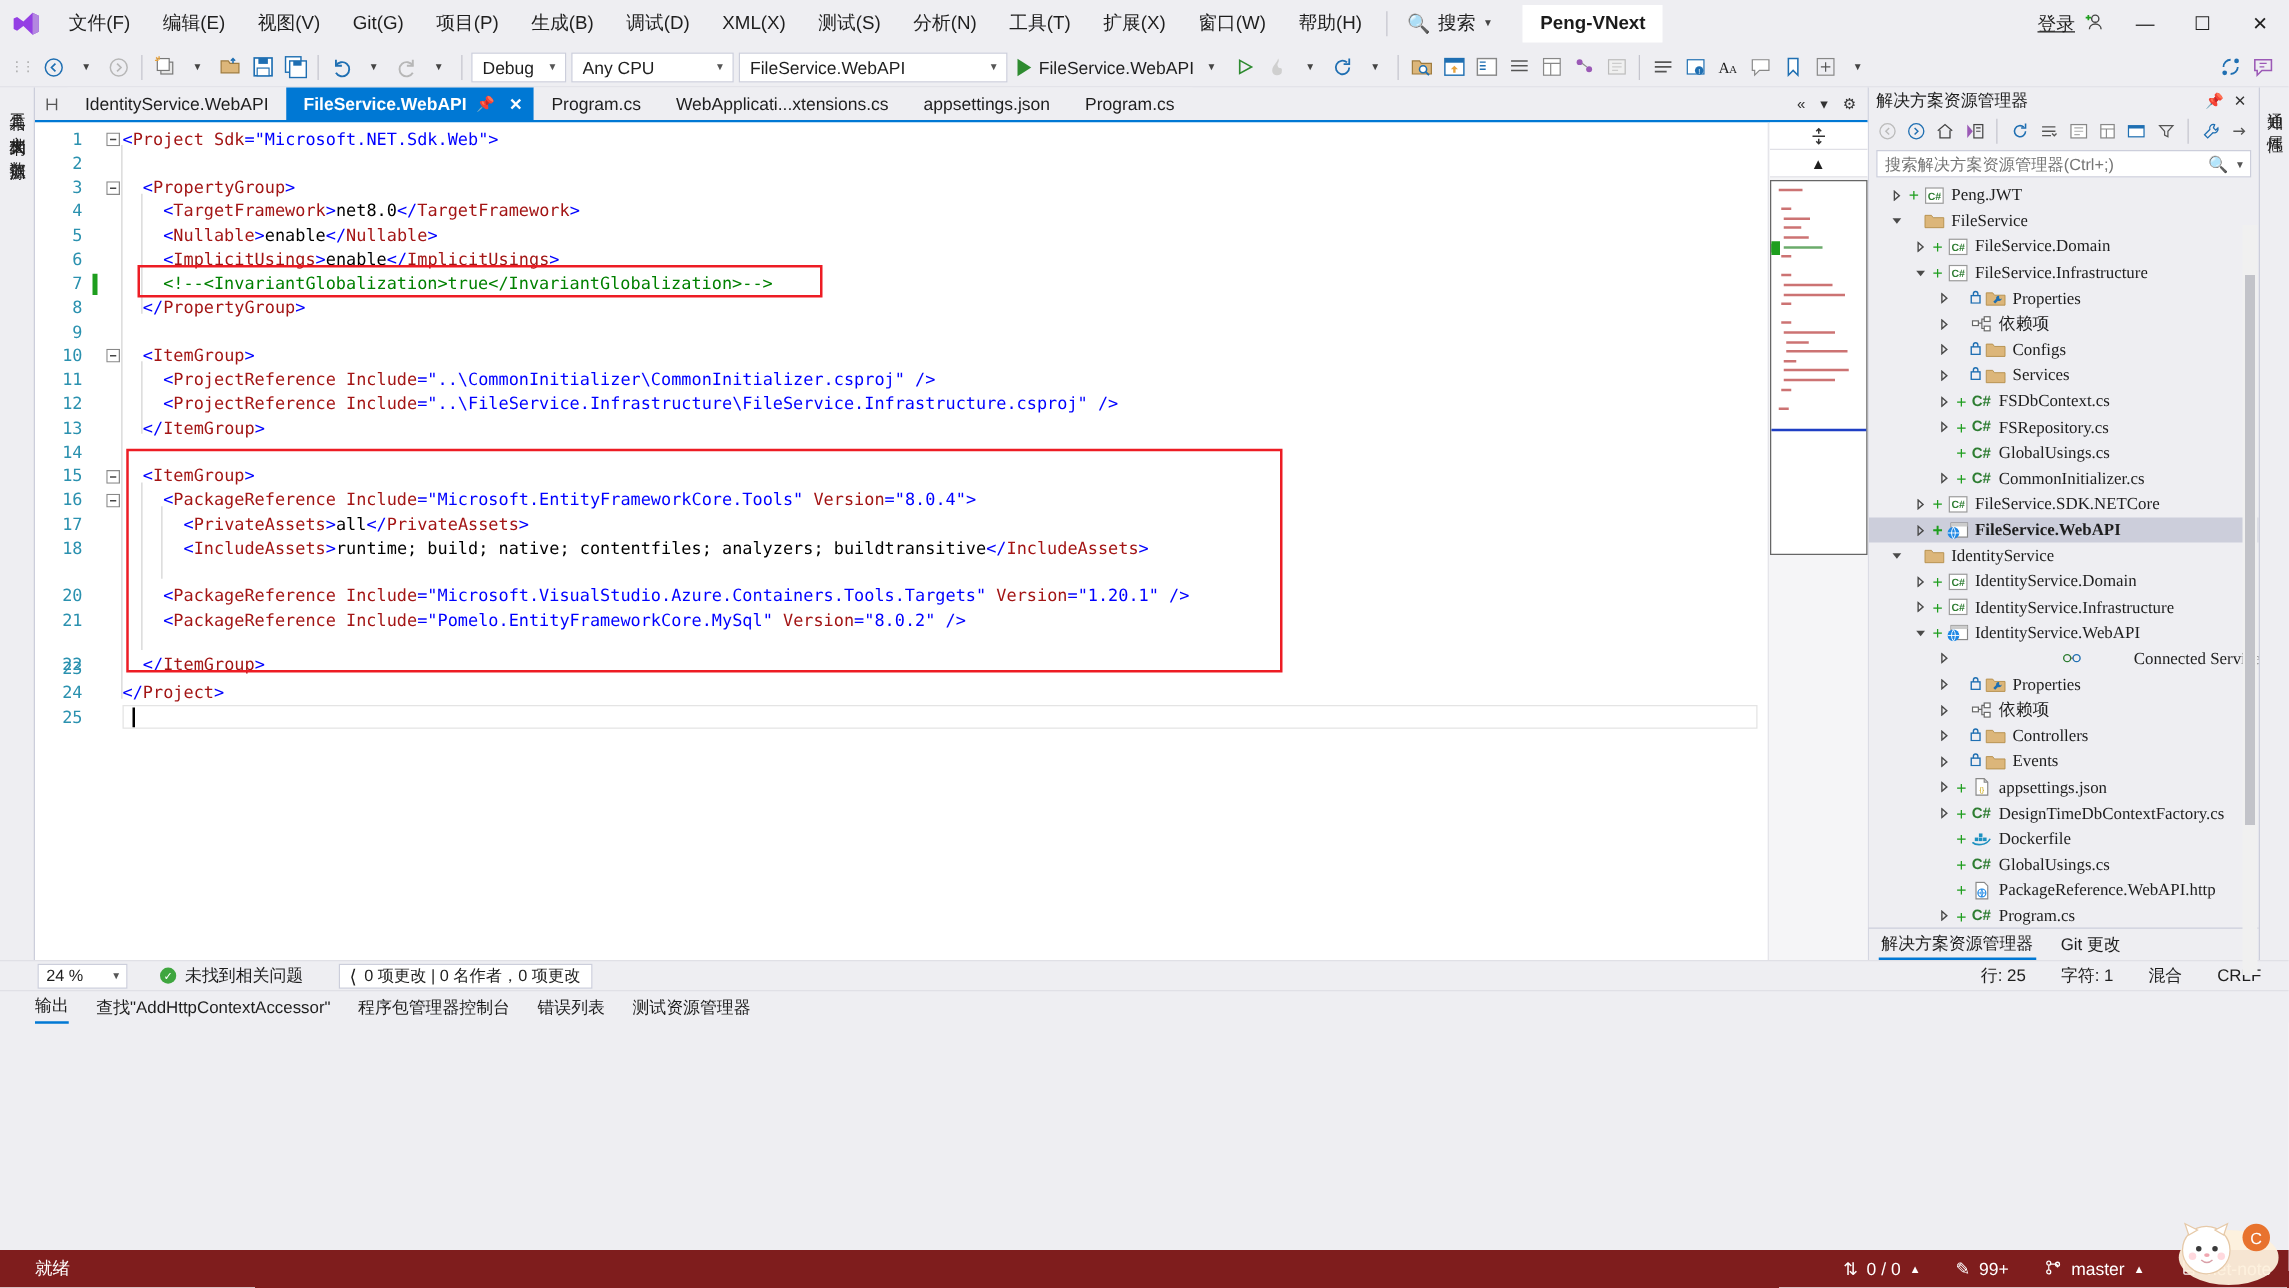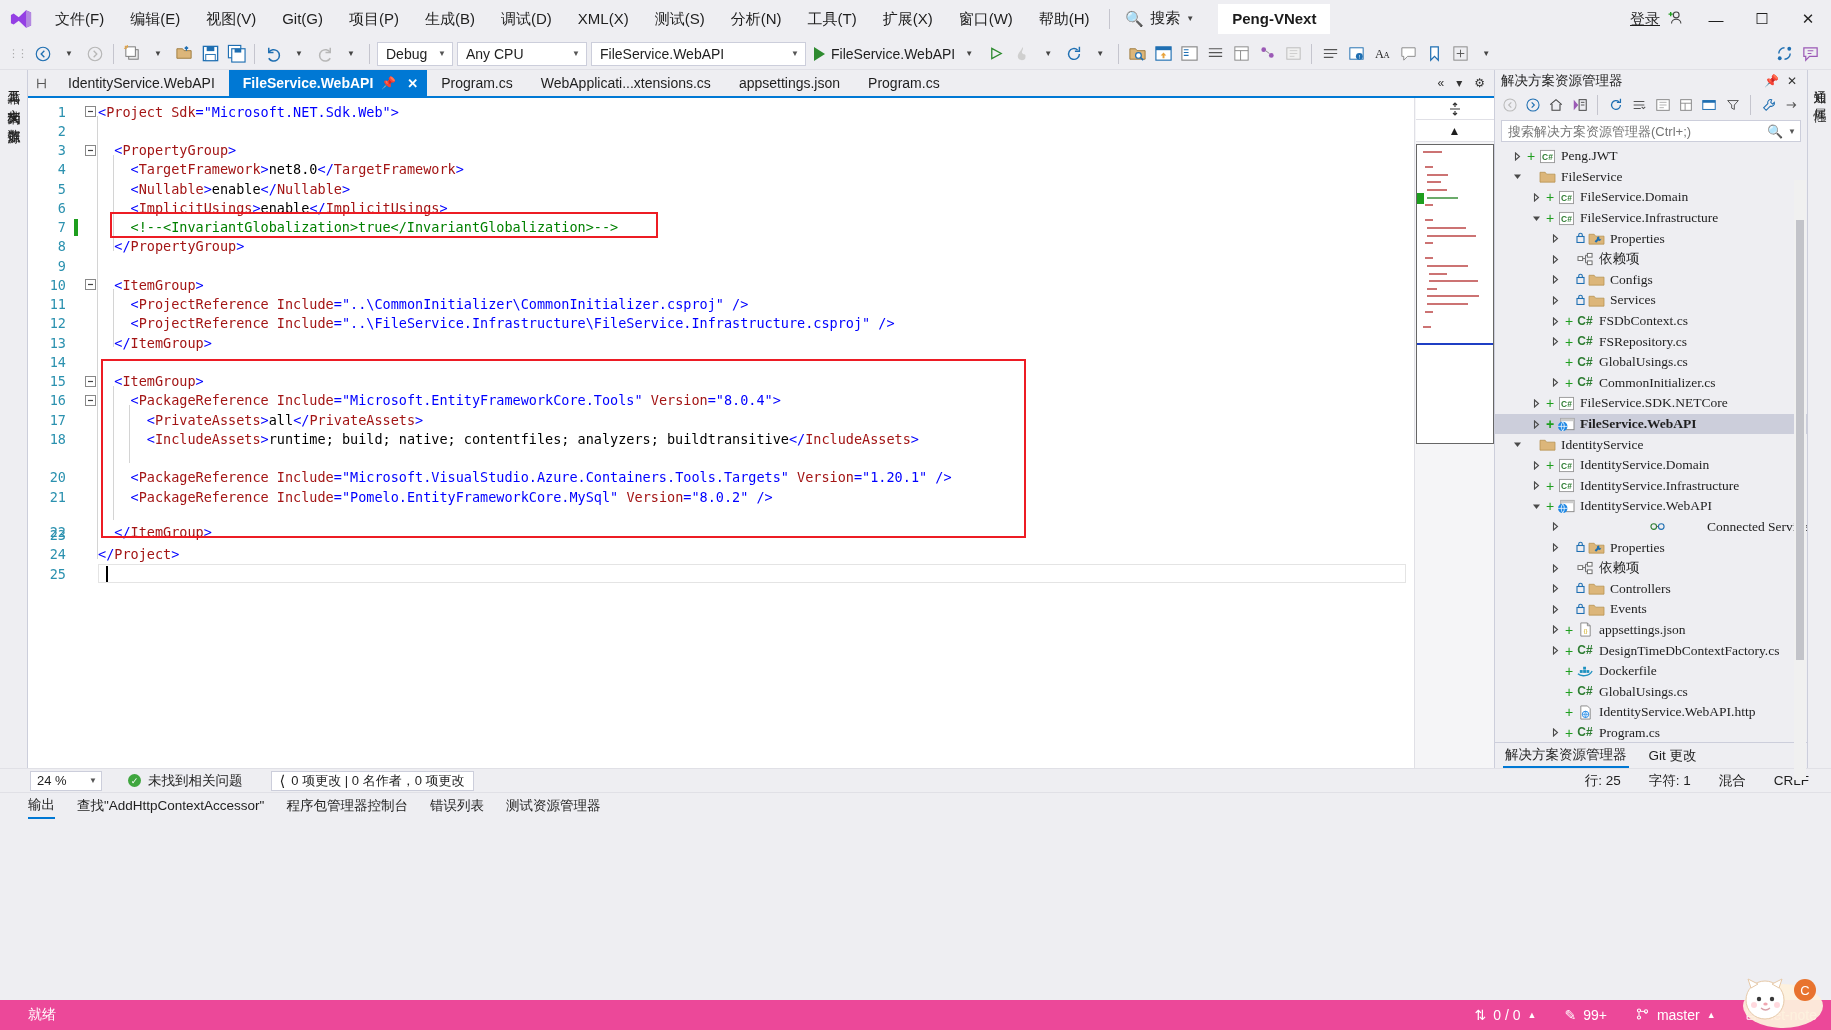--- a/index.html
+++ b/index.html
@@ -144,21 +144,21 @@
   .ok-dot { width:13px;height:13px;border-radius:50%;background:#3FA63F;display:inline-flex;align-items:center;justify-content:center;color:#fff;font-size:9px;}
   #gitchanges {
     border:1px solid #cccedb; background:#fff; height:20px; display:flex; align-items:center;
     padding:0 8px; gap:6px; font-size:13px; margin-left:28px;
   }
   #es-right { margin-left:auto; display:flex; align-items:center; gap:28px; padding-right:22px; font-size:13.5px;}
   #panelbar { height:26px; display:flex; align-items:center; gap:22px; padding-left:28px; background:#EEEEF2; font-size:13.5px; border-top:1px solid #e0e0e6;}
   .pbi { height:26px; display:flex; align-items:center; }
   .pbi.active { border-bottom:2px solid #0078D4; }
   #statusbar {
-    position:absolute; left:0; bottom:0; width:1831px; height:30px; background:#ec4899; color:#fff;
+    position:absolute; left:0; bottom:0; width:1831px; height:30px; background:#7f1d1d; color:#fff;
     display:flex; align-items:center; font-size:14px;
   }
   #statusbar .sready { padding-left:28px; }
   #sb-right { margin-left:auto; display:flex; align-items:center; height:30px; }
   .sbi { display:flex; align-items:center; gap:7px; padding:0 14px; height:30px; white-space:nowrap;}
   
   #kitty { position:absolute; right:8px; bottom:2px; width:110px; height:64px; z-index:30; }
 </style>
 </head>
 <body>
@@ -1162,21 +1162,21 @@
         <div class="trow" style="padding-left: 52px;">
           <span class="tw"></span>
           <span class="plus">+</span>
           <span class="ic">
             <svg width="15" height="15" viewBox="0 0 16 16">
               <path d="M3 1h7l3 3v11H3z" fill="#fff" stroke="#888"></path>
               <circle cx="8" cy="10" r="3.4" fill="none" stroke="#1E88E5" stroke-width="1"></circle>
               <path d="M4.6 10h6.8M8 6.6a7 7 0 0 1 0 6.8M8 6.6a7 7 0 0 0 0 6.8" stroke="#1E88E5" stroke-width="0.7" fill="none"></path>
             </svg>
           </span>
-          <span class="tlabel">IdentityService.WebAPI.http</span>
+          <span class="tlabel">PackageReference.WebAPI.http</span>
         </div>
         <div class="trow" style="padding-left: 52px;">
           <span class="tw">
             <svg width="9" height="9" viewBox="0 0 9 9">
               <path d="M2.5 1 6.5 4.5 2.5 8z" fill="none" stroke="#4a4a4a" stroke-width="1.1"></path>
             </svg>
           </span>
           <span class="plus">+</span>
           <span class="ic">
             <span class="csicon" style="color:#2E7D32;border:0;font-size:12px;font-weight:bold">C#</span>

